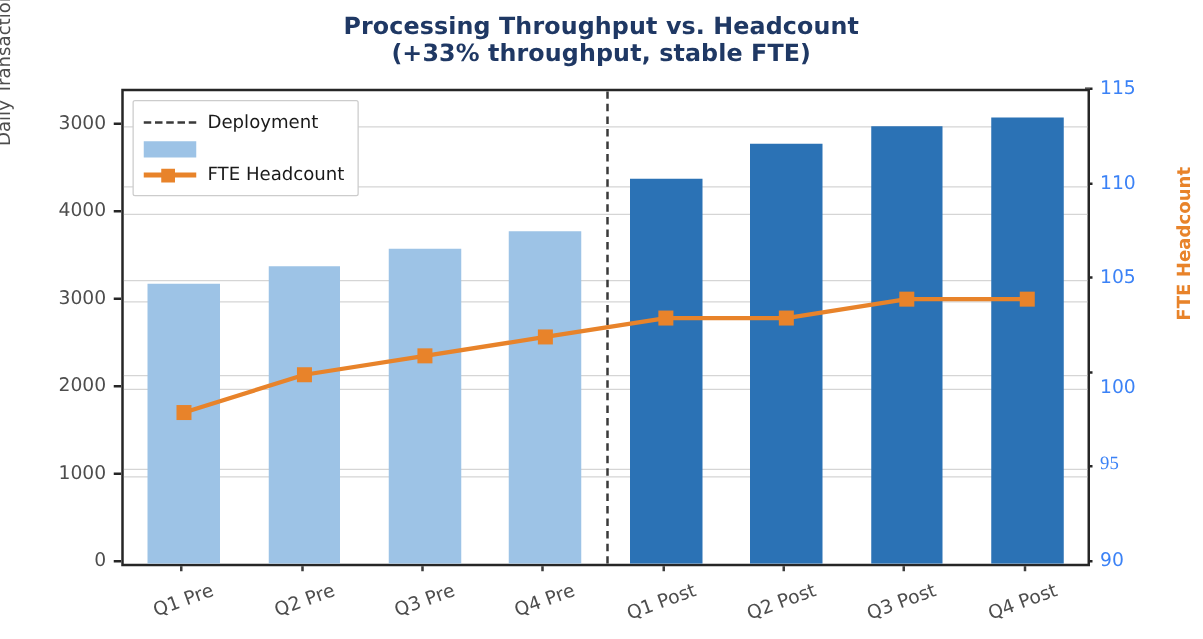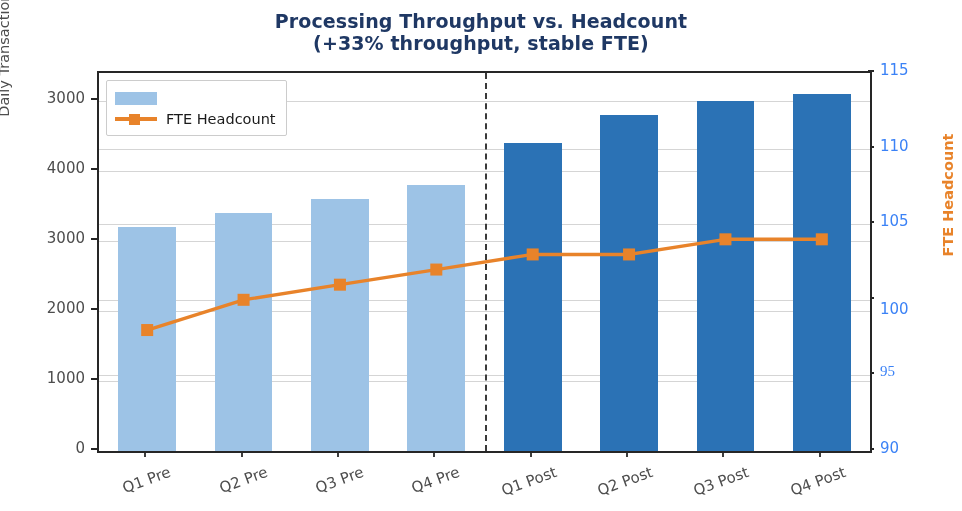--- a/index.html
+++ b/index.html
@@ -296,20 +296,26 @@
             <rect x="620.4375" y="160.32" width="12" height="12" fill="#E8832A"></rect>
             <rect x="716.8125" y="160.32" width="12" height="12" fill="#E8832A"></rect>
           </g>
       </svg>
     </div>
   </div>
 
   <div id="legend">
     <div class="legend-row">
       <span class="legend-key">
+          <span class="key-dashed"></span>
+        </span>
+      <span class="legend-label">Deployment</span>
+    </div>
+    <div class="legend-row">
+      <span class="legend-key">
           <span class="key-patch"></span>
         </span>
     </div>
     <div class="legend-row">
       <span class="legend-key">
           <span class="key-line"></span>
           <span class="key-marker"></span>
         </span>
       <span class="legend-label">FTE Headcount</span>
     </div>

